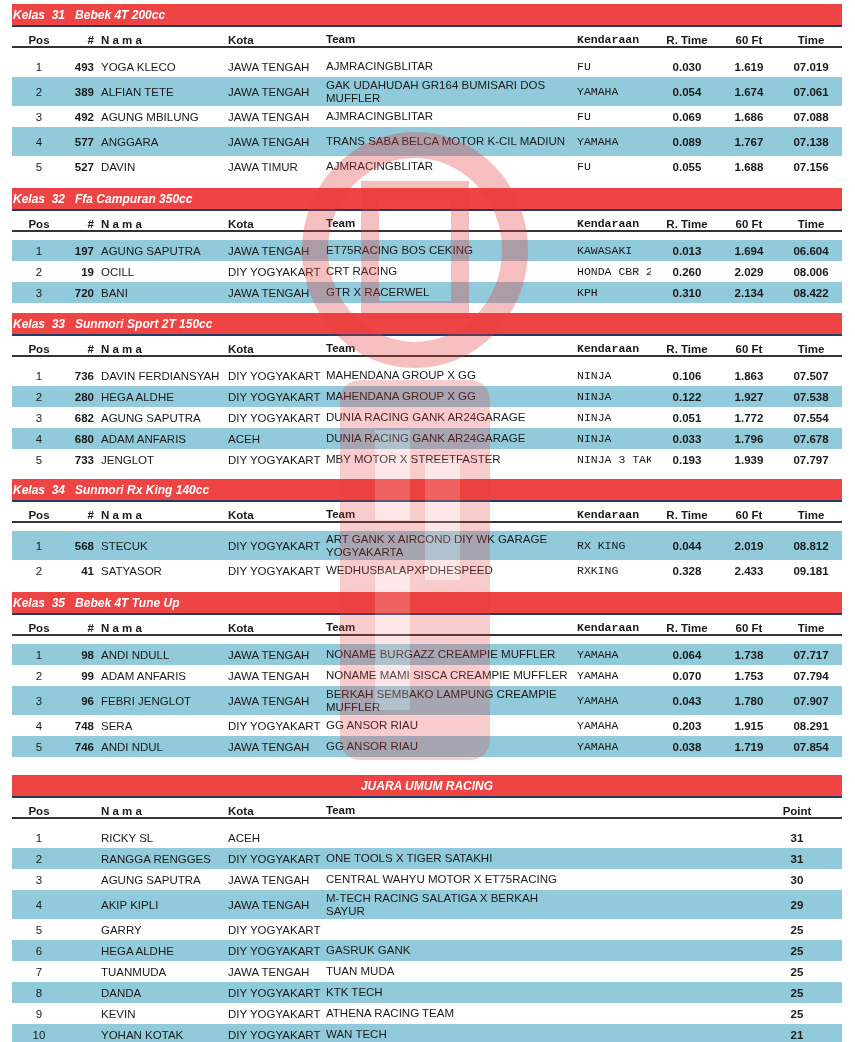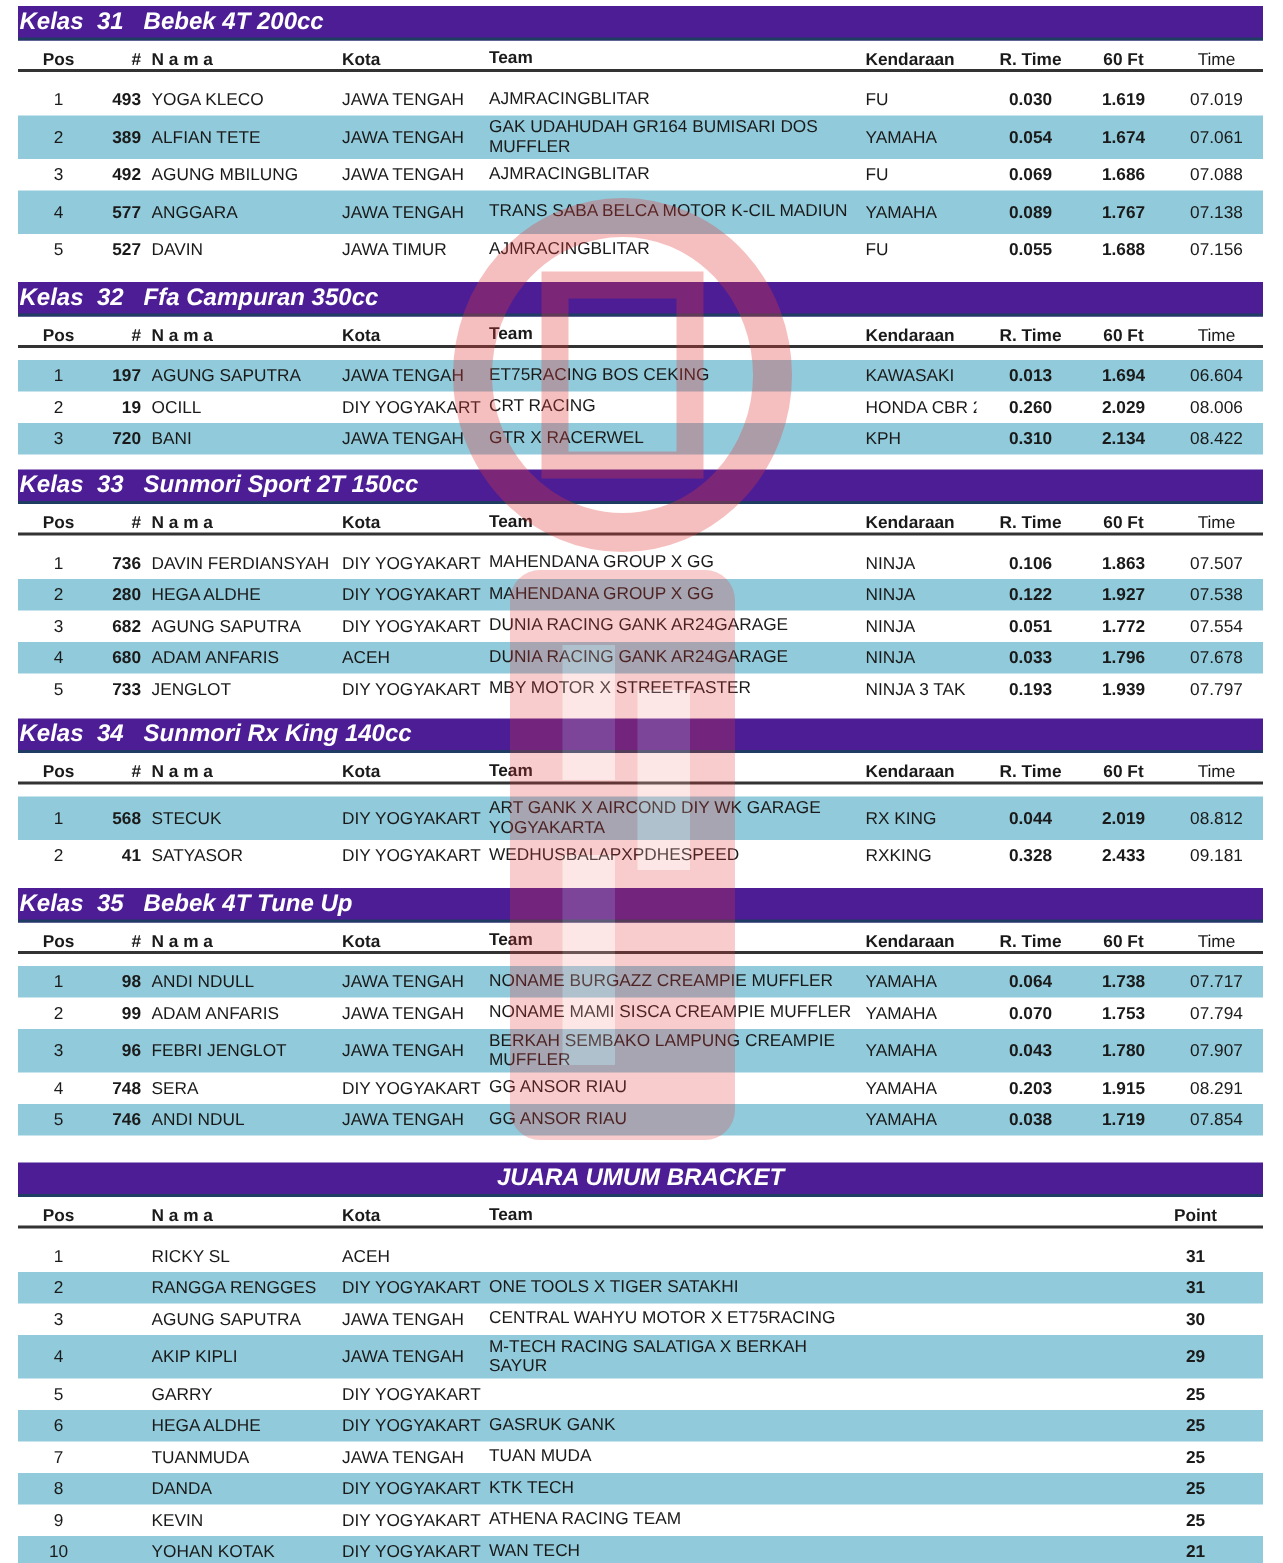--- a/index.html
+++ b/index.html
@@ -1,42 +1,42 @@
 <!DOCTYPE html>
 <html><head>
 <meta charset="utf-8">
 <style>
   html, body { margin: 0; padding: 0; background: #ffffff; }
   body { width: 855px; height: 1042px; position: relative; overflow: hidden;
          font-family: "Liberation Sans", sans-serif; color: #1a1a1a; }
   .watermark { position: absolute; left: 300px; top: 130px; width: 230px; height: 660px;
                pointer-events: none; z-index: 5; opacity: 0.32; }
   .section { position: absolute; left: 12px; width: 830px; }
-  .sec-title { background: #4c1d95; color: #fff; font-weight: bold; font-style: italic;
-               font-size: 16px; height: 21px; line-height: 22px; padding-left: 1px;
+  .sec-title { background: #ef4444; color: #fff; font-weight: bold; font-style: italic;
+               font-size: 12px; height: 21px; line-height: 22px; padding-left: 1px;
                white-space: pre; border-bottom: 2px solid #1f3d63; }
   .sec-title.center { text-align: center; padding-left: 0; }
   .hdr, .row { position: relative; width: 830px; font-size: 11.5px; }
   .hdr { height: 19px; border-bottom: 2px solid #333; font-weight: bold; }
   .row { height: 21px; }
   .row.tall { height: 29px; }
   .row.alt { background: #91cbdb; }
   .c { position: absolute; top: 0; height: 100%; display: flex; align-items: center;
        white-space: nowrap; overflow: hidden; }
   .hdr .c { align-items: flex-end; padding-bottom: 18px; }
   .c.team { white-space: normal; line-height: 13px; width: 245px; }
   .pos { left: 0; width: 54px; justify-content: center; }
   .num { left: 55px; width: 27px; justify-content: flex-end; font-weight: bold; }
   .nama { left: 89px; width: 128px; }
   .kota { left: 216px; width: 100px; }
   .team { left: 314px; }
-  .kend { left: 565px; width: 74px; }
+  .kend { left: 565px; width: 74px; font-family: Liberation Mono, monospace; }
   .rt { left: 645px; width: 60px; justify-content: center; font-weight: bold; }
   .ft { left: 712px; width: 50px; justify-content: center; font-weight: bold; }
-  .tm { left: 770px; width: 58px; justify-content: center; font-weight: normal; }
+  .tm { left: 770px; width: 58px; justify-content: center; font-weight: bold; }
   .pts { left: 756px; width: 58px; justify-content: center; font-weight: bold; }
   .spacer { height: 8px; }
 </style>
 </head>
 <body>
 
 <svg class="watermark" viewBox="0 0 230 660">
   <ellipse cx="115" cy="120" rx="100" ry="105" fill="none" stroke="#e33b3b" stroke-width="26"></ellipse>
   <path d="M70 60 L160 60 L160 180 L70 180 Z" fill="none" stroke="#e33b3b" stroke-width="18"></path>
   <rect x="40" y="250" width="150" height="380" rx="20" fill="#e33b3b" opacity="0.8"></rect>
@@ -334,21 +334,21 @@
       <div class="c nama">ANDI NDUL</div>
       <div class="c kota">JAWA TENGAH</div>
       <div class="c team">GG ANSOR RIAU</div>
       <div class="c kend">YAMAHA</div>
       <div class="c rt">0.038</div>
       <div class="c ft">1.719</div>
       <div class="c tm">07.854</div>
     </div>
   </div>
 <div class="section" style="top:775px" id="juara">
-    <div class="sec-title center">JUARA UMUM BRACKET</div>
+    <div class="sec-title center">JUARA UMUM RACING</div>
     <div class="hdr">
       <div class="c pos">Pos</div>
       <div class="c nama">N a m a</div>
       <div class="c kota">Kota</div>
       <div class="c team">Team</div>
       <div class="c pts">Point</div>
     </div>
     <div class="spacer"></div>
     <div class="row">
       <div class="c pos">1</div>

